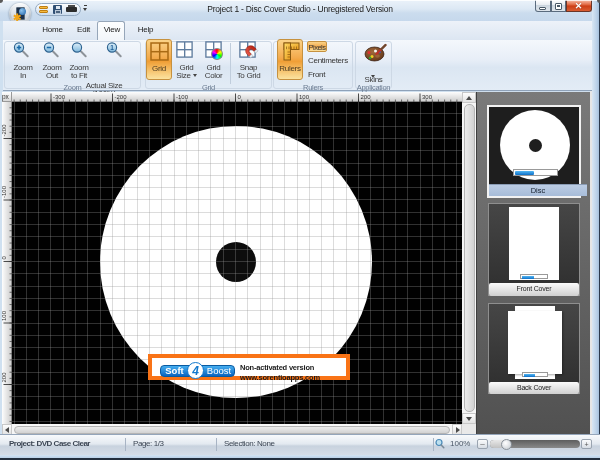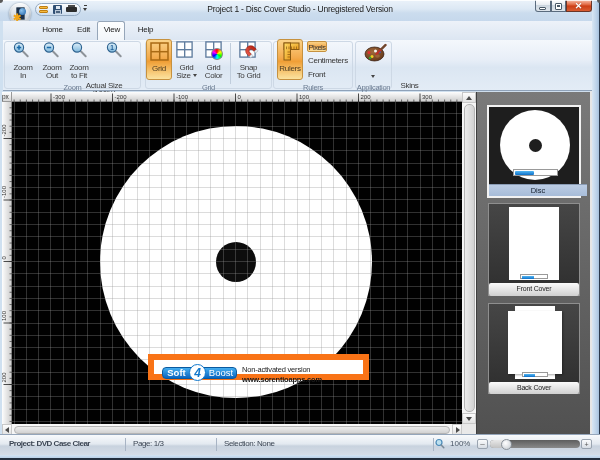--- a/index.html
+++ b/index.html
@@ -204,21 +204,21 @@
   <circle cx="16.5" cy="9" r="1.3" fill="#3060d0"></circle>
   <line x1="22.5" y1="2" x2="13.5" y2="11" stroke="#c03028" stroke-width="2" stroke-linecap="round"></line>
   <line x1="22.5" y1="2" x2="18.5" y2="6" stroke="#6b4a2e" stroke-width="2.2" stroke-linecap="round"></line>
   <defs>
       <radialGradient id="pal" cx="0.4" cy="0.35" r="0.8">
     <stop offset="0" stop-color="#a06a3c"></stop>
         <stop offset="1" stop-color="#5c3014"></stop>
       </radialGradient>
     </defs>
 </svg>
-<div class="rlbl" style="left:360.5px;top:82px;width:26px;margin-left:36px;">Skins</div>
+<div class="rlbl" style="left:360.5px;top:76px;width:26px;">Skins</div>
 <div class="abs" style="left:371px;top:75px;width:0;height:0;border-left:2.5px solid transparent;border-right:2.5px solid transparent;border-top:3px solid #444;"></div>
 
 
 <div class="abs" style="left:0;top:21px;width:2.5px;height:437px;background:linear-gradient(90deg,#72849a 0 0.5px,#cfe0f0 0.5px);"></div>
 
 <div class="abs" style="left:2px;top:92px;width:10px;height:10px;background:linear-gradient(#fff,#d8d8d8);border-right:1px solid #999;border-bottom:1px solid #999;
  font-size:6.5px;color:#333;line-height:10px;">px</div>
 
 <div class="abs" style="left:12px;top:92px;width:450px;height:10px;background:linear-gradient(#fdfdfd,#cfcfcf);border-bottom:1px solid #8a8a8a;">
 <svg style="display:block" width="450" height="10" viewBox="0 0 450 10">
@@ -442,28 +442,28 @@
       <line x1="0" y1="233.5" x2="450" y2="233.5" stroke="rgba(150,150,150,0.33)" stroke-width="1"></line>
       <line x1="0" y1="245.5" x2="450" y2="245.5" stroke="rgba(150,150,150,0.33)" stroke-width="1"></line>
       <line x1="0" y1="257.5" x2="450" y2="257.5" stroke="rgba(150,150,150,0.33)" stroke-width="1"></line>
       <line x1="0" y1="270.5" x2="450" y2="270.5" stroke="rgba(150,150,150,0.33)" stroke-width="1"></line>
       <line x1="0" y1="282.5" x2="450" y2="282.5" stroke="rgba(150,150,150,0.33)" stroke-width="1"></line>
       <line x1="0" y1="294.5" x2="450" y2="294.5" stroke="rgba(150,150,150,0.33)" stroke-width="1"></line>
       <line x1="0" y1="307.5" x2="450" y2="307.5" stroke="rgba(150,150,150,0.33)" stroke-width="1"></line>
       <line x1="0" y1="319.5" x2="450" y2="319.5" stroke="rgba(150,150,150,0.33)" stroke-width="1"></line>
     </svg>
 
-  <div class="abs" style="left:136px;top:252px;width:221px;height:26px;background:#fff;border:6px solid #f97316;">
+  <div class="abs" style="left:136px;top:252px;width:202px;height:26px;background:#fff;border:4px solid #f97316;">
     <div class="abs" style="left:8px;top:6.5px;width:75px;height:12px;border-radius:4px;
       background:linear-gradient(180deg,#45aef0,#0a65c0);border:1px solid #0a5aa0;"></div>
     <div class="abs" style="left:10px;top:6.5px;width:25px;font-size:9.5px;font-weight:bold;color:#fff;line-height:12px;text-align:center;">Soft</div>
     <div class="abs" style="left:52px;top:6.5px;width:30px;font-size:9.5px;font-weight:normal;color:#fff;line-height:12px;text-align:center;">Boost</div>
     <div class="abs" style="left:35px;top:4px;width:17px;height:17px;border-radius:50%;background:#fff;border:1.5px solid #1278cc;
       text-align:center;font-size:12px;font-weight:bold;font-style:italic;color:#1278cc;line-height:16px;">4</div>
-    <div class="abs" style="left:88px;top:5px;font-size:7.5px;font-weight:normal;letter-spacing:-0.2px;color:#1a1a1a;">Non-activated version</div>
+    <div class="abs" style="left:88px;top:5px;font-size:7.5px;font-weight:bold;letter-spacing:-0.2px;color:#1a1a1a;">Non-activated version</div>
     <div class="abs" style="left:88px;top:14.5px;font-size:7.5px;font-weight:bold;letter-spacing:-0.2px;color:#1a1a1a;">www.sorentioapps.com</div>
   </div>
 </div>
 
 
 <div class="abs" style="left:462px;top:92px;width:14px;height:332px;background:#f6f6f6;"></div>
 <div class="abs" style="left:462px;top:92px;width:14px;height:11px;background:linear-gradient(#fdfdfd,#e3e3e3);border:1px solid #c8c8c8;"></div>
 <div class="abs" style="left:466px;top:95.5px;width:0;height:0;border-left:3px solid transparent;border-right:3px solid transparent;border-bottom:4px solid #4a4a4a;"></div>
 <div class="abs" style="left:462px;top:413px;width:14px;height:11px;background:linear-gradient(#fdfdfd,#e3e3e3);border:1px solid #c8c8c8;"></div>
 <div class="abs" style="left:466px;top:417px;width:0;height:0;border-left:3px solid transparent;border-right:3px solid transparent;border-top:4px solid #4a4a4a;"></div>

